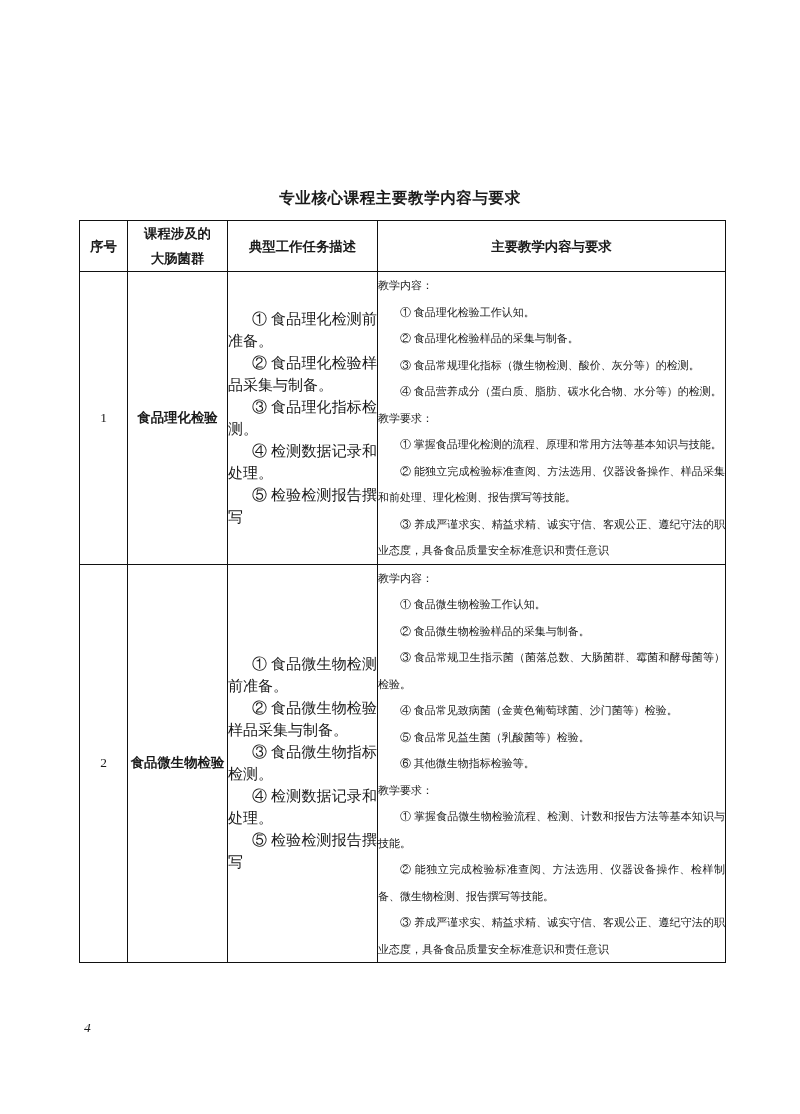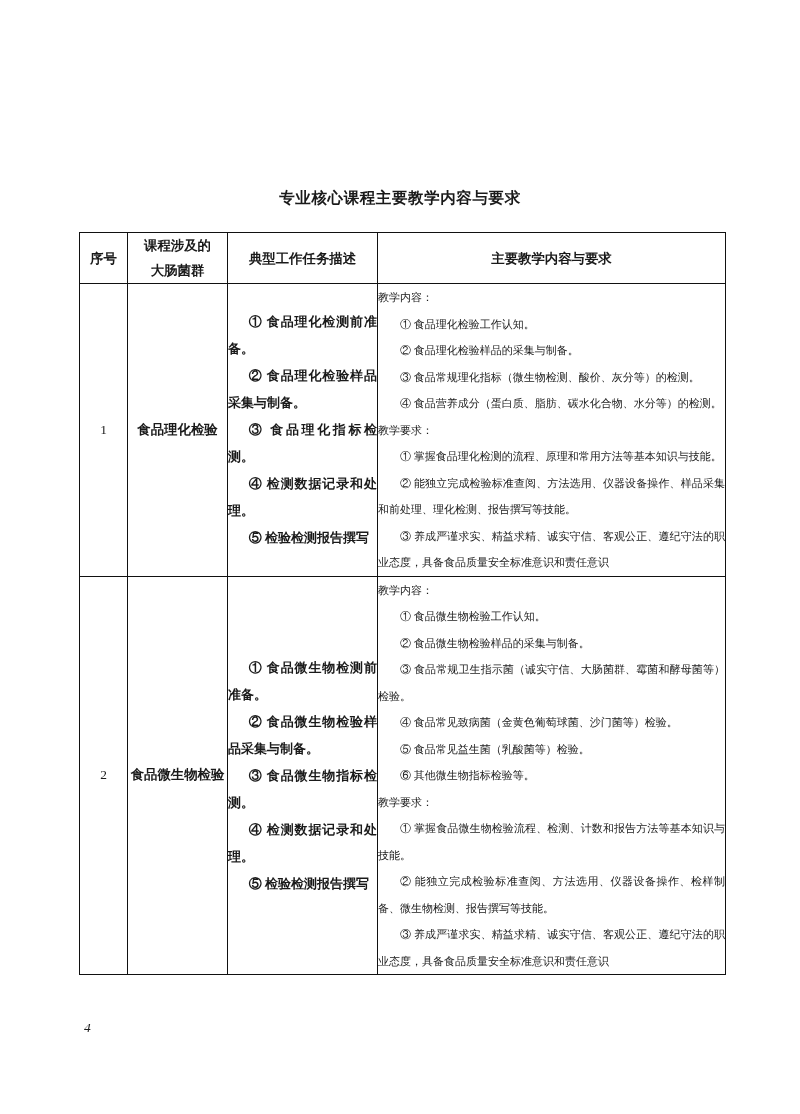--- a/index.html
+++ b/index.html
@@ -33,21 +33,20 @@
     letter-spacing: 0.6px;
     font-family: "Liberation Serif", "DejaVu Serif", serif;
   }
   table.main-table {
     position: absolute;
     left: 79px;
     top: 212px;
     width: 646px;
     border-collapse: collapse;
     table-layout: fixed;
-    margin-top: 12px;
   }
   table.main-table td, table.main-table th {
     border: 1.3px solid #111111;
     padding: 0;
     vertical-align: middle;
   }
   .col-no      { width: 48px; }
   .col-field   { width: 100px; }
   .col-task    { width: 150px; }
   .col-content { width: 348px; }
@@ -89,28 +88,27 @@
     margin: 0;
     font-family: "Liberation Serif", "DejaVu Serif", serif;
   }
   .para.indent {
     text-indent: 2em;
   }
   .para.noindent {
     text-indent: 0;
   }
   .task-para {
-    font-size: 13px;
-    line-height: 27px;
+    font-size: 15px;
+    line-height: 22px;
     margin: 0;
     text-indent: 1.6em;
     text-align: justify;
     text-justify: inter-ideograph;
     font-family: "Liberation Serif", "DejaVu Serif", serif;
-    font-weight: bold;
   }
   .page-number {
     position: absolute;
     left: 84px;
     top: 1012px;
     font-size: 13.5px;
     font-style: italic;
     font-family: "Liberation Serif", "DejaVu Serif", serif;
     color: #1a1a1a;
   }
@@ -170,21 +168,21 @@
           <p class="task-para">① 食品微生物检测前准备。</p>
           <p class="task-para">② 食品微生物检验样品采集与制备。</p>
           <p class="task-para">③ 食品微生物指标检测。</p>
           <p class="task-para">④ 检测数据记录和处理。</p>
           <p class="task-para">⑤ 检验检测报告撰写</p>
         </td>
         <td class="cell-content">
           <p class="para noindent">教学内容：</p>
           <p class="para indent">① 食品微生物检验工作认知。</p>
           <p class="para indent">② 食品微生物检验样品的采集与制备。</p>
-          <p class="para indent">③ 食品常规卫生指示菌（诚实守信、大肠菌群、霉菌和酵母菌等）检验。</p>
+          <p class="para indent">③ 食品常规卫生指示菌（菌落总数、大肠菌群、霉菌和酵母菌等）检验。</p>
           <p class="para indent">④ 食品常见致病菌（金黄色葡萄球菌、沙门菌等）检验。</p>
           <p class="para indent">⑤ 食品常见益生菌（乳酸菌等）检验。</p>
           <p class="para indent">⑥ 其他微生物指标检验等。</p>
           <p class="para noindent">教学要求：</p>
           <p class="para indent">① 掌握食品微生物检验流程、检测、计数和报告方法等基本知识与技能。</p>
           <p class="para indent">② 能独立完成检验标准查阅、方法选用、仪器设备操作、检样制备、微生物检测、报告撰写等技能。</p>
           <p class="para indent">③ 养成严谨求实、精益求精、诚实守信、客观公正、遵纪守法的职业态度，具备食品质量安全标准意识和责任意识</p>
         </td>
       </tr>
     </tbody>

